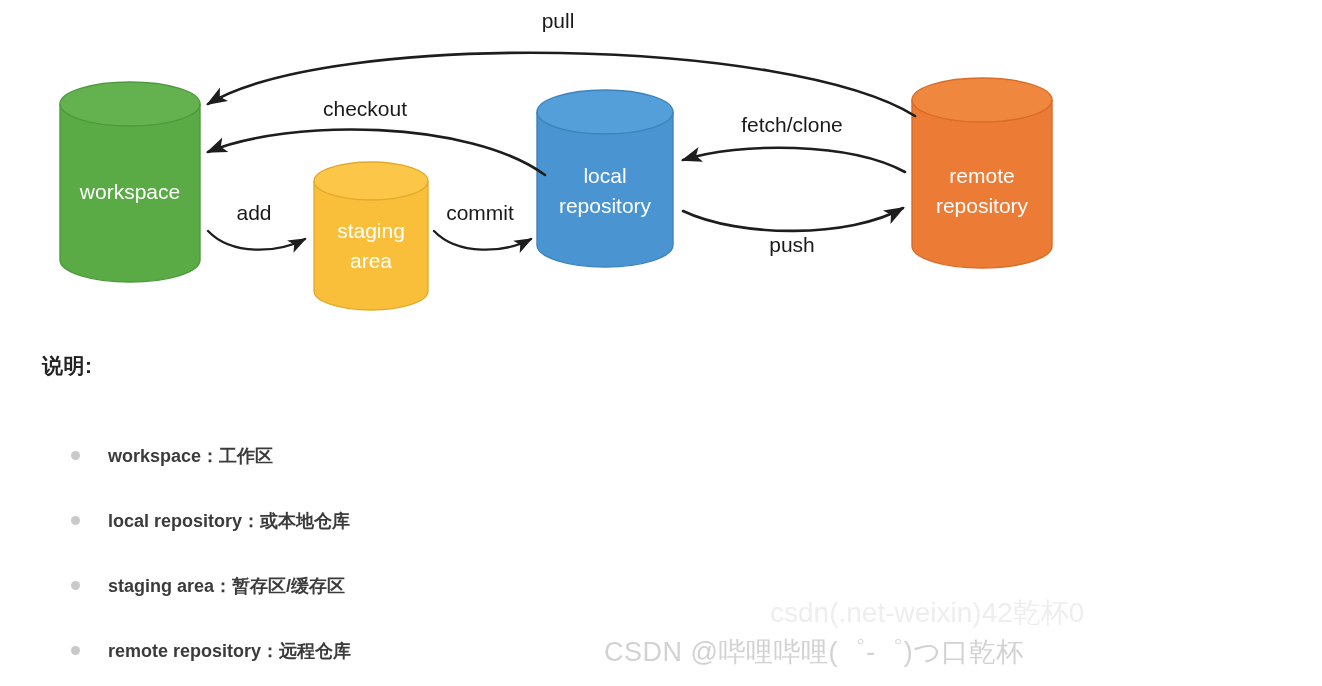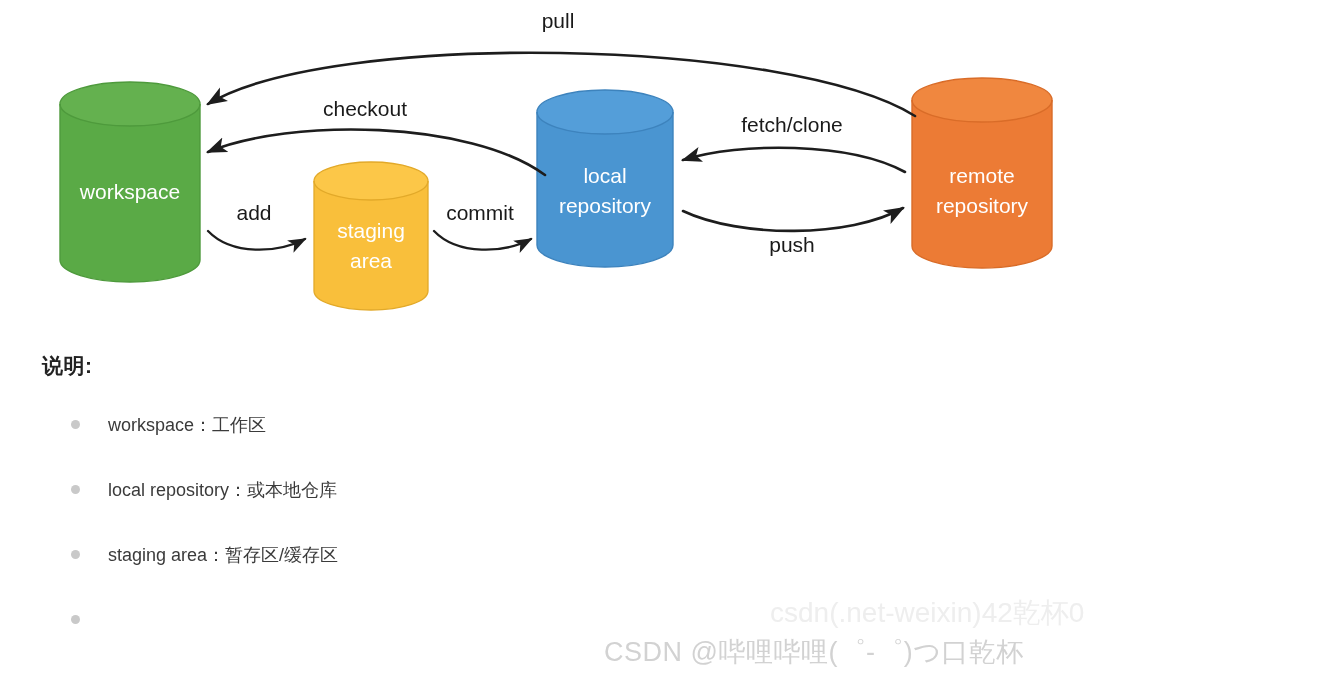--- a/index.html
+++ b/index.html
@@ -71,25 +71,26 @@
     left: 42px;
     top: 22px;
     font-size: 21px;
     font-weight: bold;
     color: #222222;
     letter-spacing: 0.5px;
   }
   .notes-list {
     position: absolute;
     left: 42px;
-    top: 62px;
+    top: 93px;
     width: 700px;
     margin: 0;
     padding: 0;
     list-style: none;
+    font-weight: bold;
   }
   .note-item {
     display: flex;
     align-items: center;
     height: 65px;
   }
   .note-bullet {
     width: 9px;
     height: 9px;
     border-radius: 50%;
@@ -214,19 +215,20 @@
     <li class="note-item">
       <span class="note-bullet"></span>
       <span class="note-text">local repository：或本地仓库</span>
     </li>
     <li class="note-item">
       <span class="note-bullet"></span>
       <span class="note-text">staging area：暂存区/缓存区</span>
     </li>
     <li class="note-item">
       <span class="note-bullet"></span>
+      <span class="note-text">remote repository：远程仓库</span>
     </li>
   </ul>
 </div>
 
 <div class="watermark-sub">csdn(.net-weixin)42乾杯0</div>
 
 <div class="watermark">CSDN @哔哩哔哩(゜-゜)つ口乾杯</div>
 
 </body></html>

